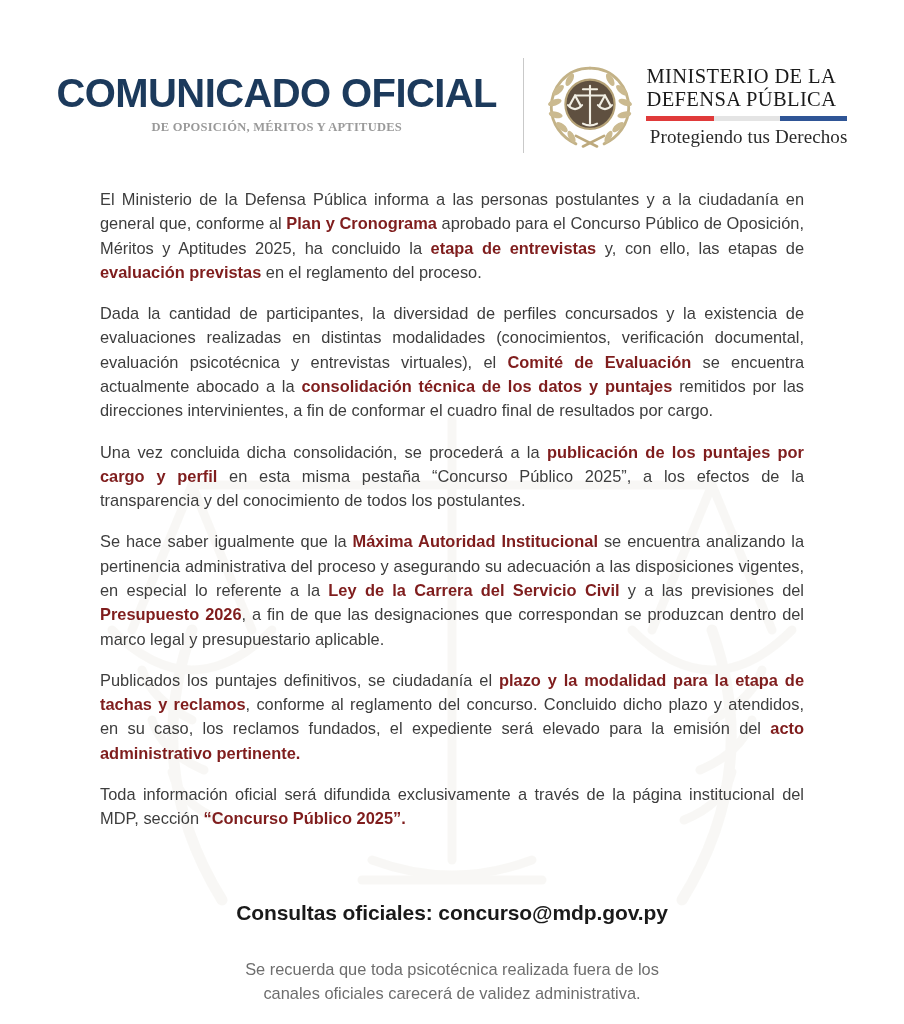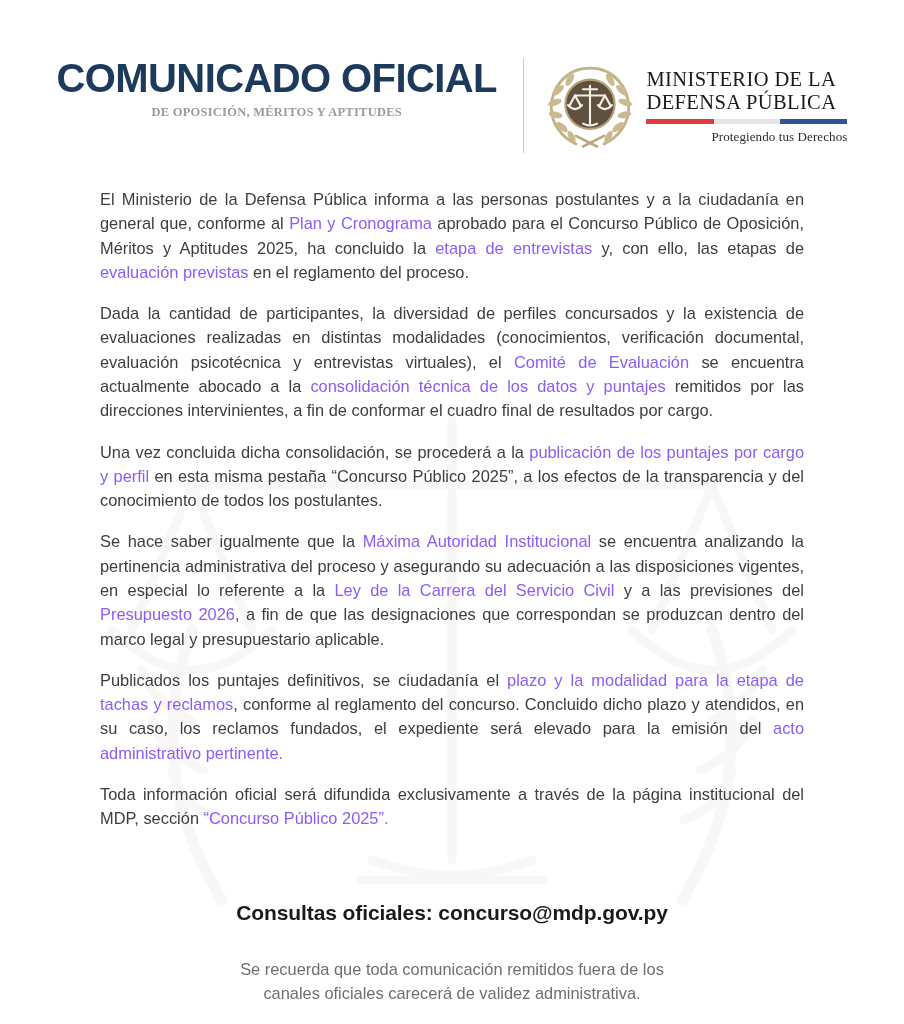--- a/index.html
+++ b/index.html
@@ -33,20 +33,21 @@
     position: relative;
     z-index: 2;
     width: 904px;
     height: 1024px;
     padding: 0;
   }
 
   
   .header {
     display: flex;
+    align-items: center;
     justify-content: center;
     padding-top: 58px;
     gap: 0px;
   }
 
   .header-left {
     text-align: center;
     padding-right: 26px;
     padding-bottom: 4px;
   }
@@ -119,21 +120,21 @@
     margin-top: 5px;
     margin-bottom: 5px;
   }
   .flag-bar i { display: block; height: 100%; }
   .flag-red   { width: 33.4%; background: #e03a3a; }
   .flag-white { width: 33.2%; background: #e4e4e4; }
   .flag-blue  { width: 33.4%; background: #2f5596; }
 
   .ministry-slogan {
     font-family: "Liberation Serif", serif;
-    font-size: 13px;
+    font-size: 19px;
     color: #2b2b2b;
     letter-spacing: 0.1px;
     text-align: right;
     white-space: nowrap;
   }
 
   
   .content {
     margin: 0 auto;
     width: 704px;
@@ -143,21 +144,21 @@
   .para {
     font-size: 16.4px;
     line-height: 1.48;
     color: #3d3d3d;
     text-align: justify;
     text-justify: inter-word;
     margin-bottom: 17px;
   }
   .para:last-of-type { margin-bottom: 0; }
 
-  .para b { font-weight: 400; color: #8b5cf6; }
+  .para b { font-weight: 700; color: #7f1d1d; }
 
   .contact {
     text-align: center;
     font-size: 21px;
     font-weight: 700;
     color: #1a1a1a;
     margin-top: 71px;
     letter-spacing: -0.1px;
   }
 
@@ -280,18 +281,18 @@
 
     <p class="para"><span>Se hace saber igualmente que la </span><b>Máxima Autoridad Institucional</b><span> se encuentra analizando la pertinencia administrativa del proceso y asegurando su adecuación a las disposiciones vigentes, en especial lo referente a la </span><b>Ley de la Carrera del Servicio Civil</b><span> y a las previsiones del </span><b>Presupuesto 2026</b><span>, a fin de que las designaciones que correspondan se produzcan dentro del marco legal y presupuestario aplicable.</span></p>
 
     <p class="para"><span>Publicados los puntajes definitivos, se ciudadanía el </span><b>plazo y la modalidad para la etapa de tachas y reclamos</b><span>, conforme al reglamento del concurso. Concluido dicho plazo y atendidos, en su caso, los reclamos fundados, el expediente será elevado para la emisión del </span><b>acto administrativo pertinente.</b></p>
 
     <p class="para"><span>Toda información oficial será difundida exclusivamente a través de la página institucional del MDP, sección </span><b>“Concurso Público 2025”.</b></p>
 
     <div class="contact">Consultas oficiales: concurso@mdp.gov.py</div>
 
     <div class="footnote">
-      <div>Se recuerda que toda comunicación remitidos fuera de los</div>
+      <div>Se recuerda que toda psicotécnica realizada fuera de los</div>
       <div>canales oficiales carecerá de validez administrativa.</div>
     </div>
 
   </div>
 </div>
 
 </body></html>

